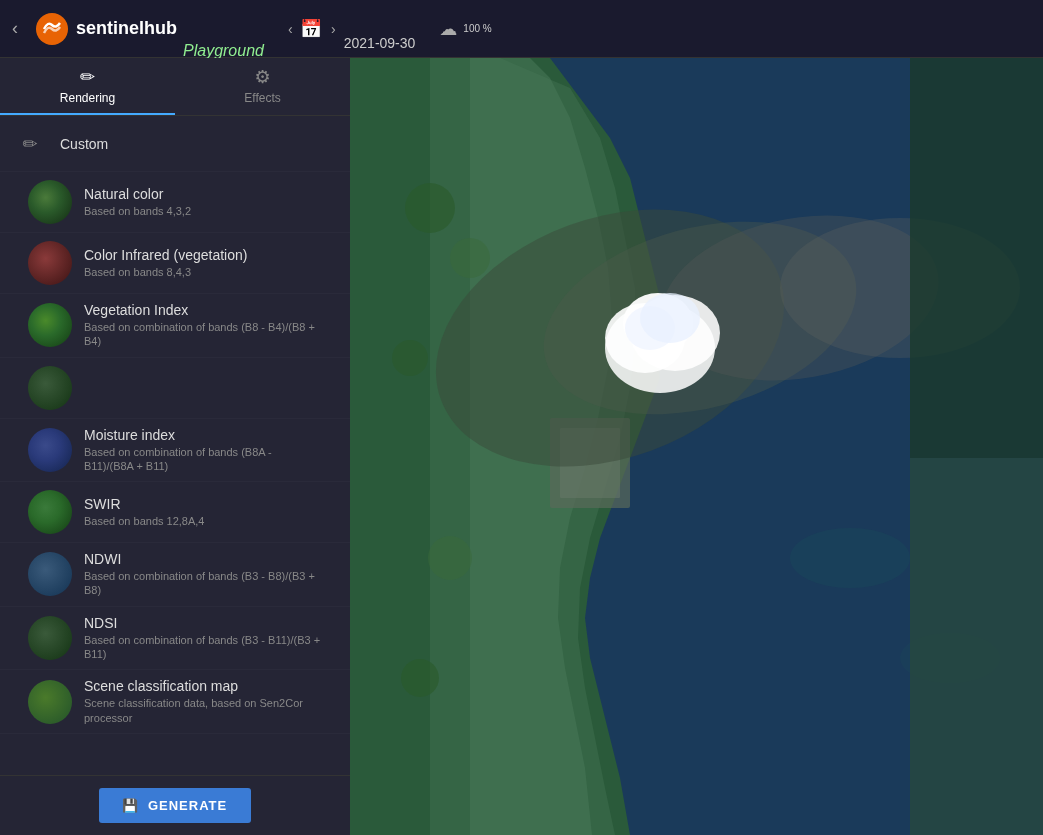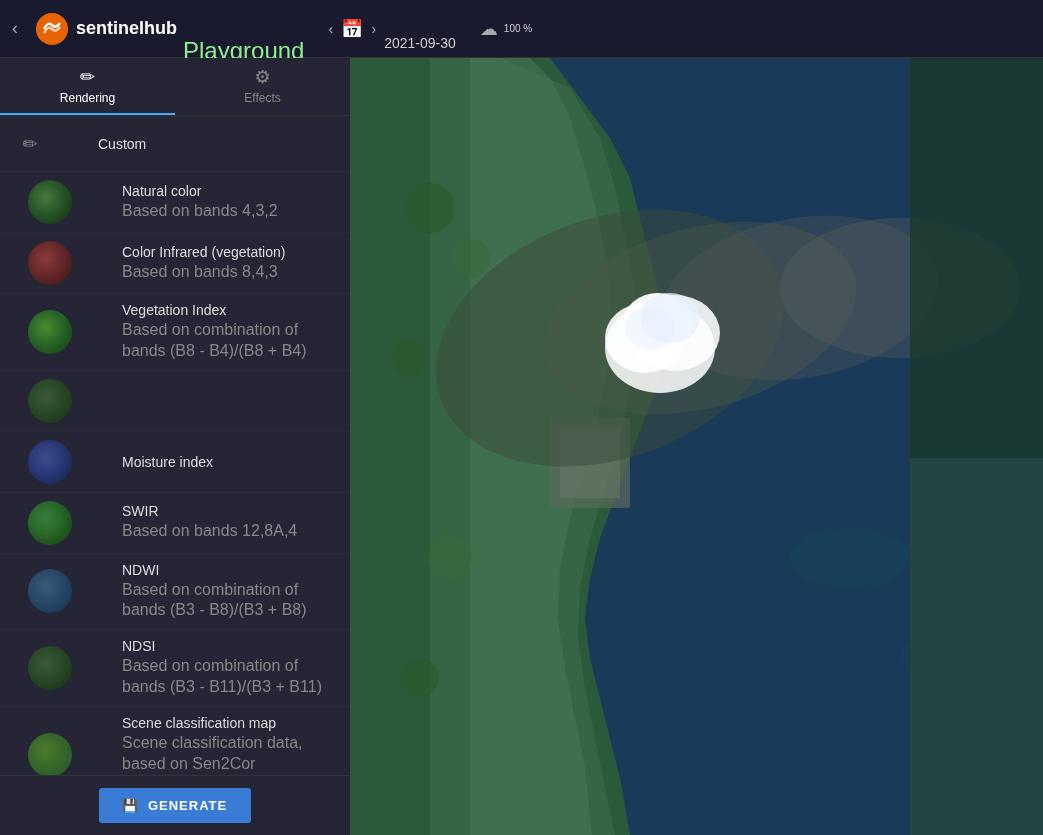--- a/index.html
+++ b/index.html
@@ -30,22 +30,23 @@
       width: 36px;
       height: 36px;
     }
     .logo-text-sentinel {
       color: white;
       font-size: 18px;
       font-weight: bold;
     }
     .logo-text-playground {
       color: #90ee90;
-      font-size: 24px;
+      font-size: 16px;
       font-weight: 300;
+      font-style: italic;
       margin-top: 44px;
     }
     .header-nav {
       display: flex;
       align-items: center;
       gap: 8px;
       margin-left: 8px;
     }
     .nav-arrow {
       color: #aaa;
@@ -148,29 +149,29 @@
       width: 28px;
       height: 28px;
       margin-right: 16px;
       flex-shrink: 0;
       color: #888;
       display: flex;
       align-items: center;
       justify-content: center;
       font-size: 18px;
     }
-    .layer-info { display: flex; flex-direction: column; margin-left: 38px; }
+    .layer-info { display: flex; flex-direction: column; }
     .layer-name {
       color: #ddd;
       font-size: 14px;
       font-weight: 500;
     }
     .layer-desc {
       color: #888;
-      font-size: 16px;
+      font-size: 11px;
       margin-top: 2px;
       line-height: 1.3;
     }
 
     
     .generate-bar {
       padding: 12px 16px;
       background: #252535;
       border-top: 1px solid #333;
     }
@@ -313,20 +314,21 @@
       </div>
 
       <div class="layer-item">
         <div class="layer-thumb thumb-false"></div>
       </div>
 
       <div class="layer-item">
         <div class="layer-thumb thumb-moisture"></div>
         <div class="layer-info">
           <span class="layer-name">Moisture index</span>
+          <span class="layer-desc">Based on combination of bands (B8A - B11)/(B8A + B11)</span>
         </div>
       </div>
 
       <div class="layer-item">
         <div class="layer-thumb thumb-swir"></div>
         <div class="layer-info">
           <span class="layer-name">SWIR</span>
           <span class="layer-desc">Based on bands 12,8A,4</span>
         </div>
       </div>

